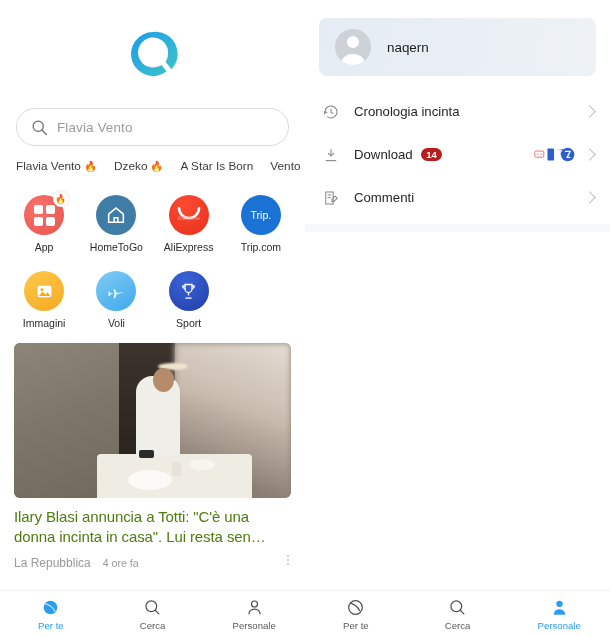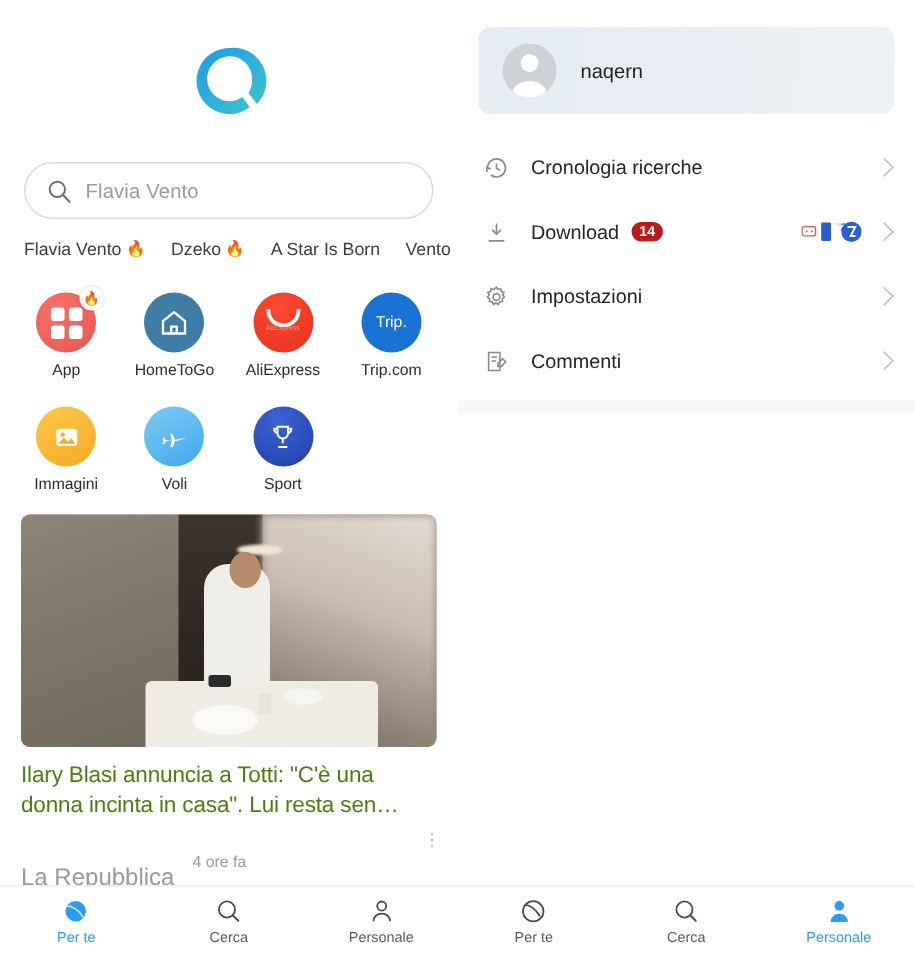--- a/index.html
+++ b/index.html
@@ -85,21 +85,21 @@
   .ci-plate2 { position: absolute; left: 63%; bottom: 28px; width: 26px; height: 11px;
     border-radius: 50%; background: #f7f5ef; }
   .ci-glass { position: absolute; left: 57%; bottom: 22px; width: 9px; height: 14px;
     background: #e7e3d9; border-radius: 2px; }
   .ci-phone { position: absolute; left: 45%; bottom: 40px; width: 15px; height: 8px;
     background: #2b2b2b; border-radius: 2px; }
   .card-title {
     font-size: 15px; line-height: 1.32; color: #4d7c0f; margin-top: 9px; letter-spacing: -.1px;
   }
   .card-meta { display: flex; align-items: center; margin-top: 9px; position: relative; }
-  .card-src { font-size: 16px; color: #9a9a9a; margin-top: 21px; }
+  .card-src { font-size: 12px; color: #9a9a9a; }
   .card-time { font-size: 10.6px; color: #9a9a9a; margin-left: 12px; }
   .kebab { position: absolute; right: 2px; top: -1px; display: flex; flex-direction: column; gap: 2.2px; }
   .kebab i { width: 2.1px; height: 2.1px; border-radius: 50%; background: #c9c9c9; display: block; }
 
   
   .profile {
     margin: 18px 14px 0 14px; height: 58px; border-radius: 8px;
     background: linear-gradient(100deg, #e5ecf3 0%, #e9eff4 55%, #eef2f5 100%);
     display: flex; align-items: center; padding: 0 16px;
   }
@@ -308,21 +308,21 @@
     <div class="menu">
 
       <div class="mrow">
         <span class="mico">
           <svg width="18" height="18" viewBox="0 0 24 24" fill="none" stroke="#8a8a8a" stroke-width="1.5">
             <path d="M4 12a8 8 0 1 1 3 6.2"></path>
               <path d="M3.5 15.5l-.2-3.8 3.6 1.1"></path>
               <path d="M12 8v4.3l3 1.7"></path>
           </svg>
         </span>
-        <span class="mlabel">Cronologia ricerche</span>
+        <span class="mlabel">Cronologia incinta</span>
         <span class="mright">
           <span class="chev"></span>
         </span>
       </div>
 
 
       <div class="mrow">
         <span class="mico">
           <svg width="18" height="18" viewBox="0 0 24 24" fill="none" stroke="#8a8a8a" stroke-width="1.5">
             <path d="M12 4v9"></path>
@@ -344,32 +344,20 @@
               <path d="M9 2h7l-2.5 5.5H20z" fill="#d8e4f7"></path>
               <circle cx="22" cy="8" r="7.2" fill="#2b5fd0"></circle>
               <path d="M19.3 4.6h5.4L21.5 11h3.4" fill="none" stroke="#fff" stroke-width="1.4"></path>
               <text x="14.5" y="7" font-size="7" font-family="Liberation Sans, sans-serif" fill="#2b5fd0" font-weight="bold">2</text>
             </svg>
           </span>
           <span class="chev"></span>
         </span>
       </div>
 
-      <div class="mrow">
-        <span class="mico">
-          <svg width="18" height="18" viewBox="0 0 24 24" fill="none" stroke="#8a8a8a" stroke-width="1.4">
-            <circle cx="12" cy="12" r="3"></circle>
-            <path d="M12 3.2l1.4 2.1 2.4-.6.5 2.4 2.3.9-1.1 2.2 1.5 1.9-1.9 1.5.3 2.5-2.5.2-1.2 2.2-2.2-1.2-2.2 1.2-1.2-2.2-2.5-.2.3-2.5-1.9-1.5 1.5-1.9L4.3 8l2.3-.9.5-2.4 2.4.6z"></path>
-          </svg>
-        </span>
-        <span class="mlabel">Impostazioni</span>
-        <span class="mright">
-          <span class="chev"></span>
-        </span>
-      </div>
 
       <div class="mrow">
         <span class="mico">
           <svg width="18" height="18" viewBox="0 0 24 24" fill="none" stroke="#8a8a8a" stroke-width="1.4">
             <path d="M5 4h10v16H5z"></path>
               <path d="M7.5 8h5"></path>
               <path d="M7.5 11.5h4"></path>
             <path d="M17.5 9.5l2.8 2.8-4.3 4.3-2.8-.1.1-2.8z"></path>
           </svg>
         </span>

